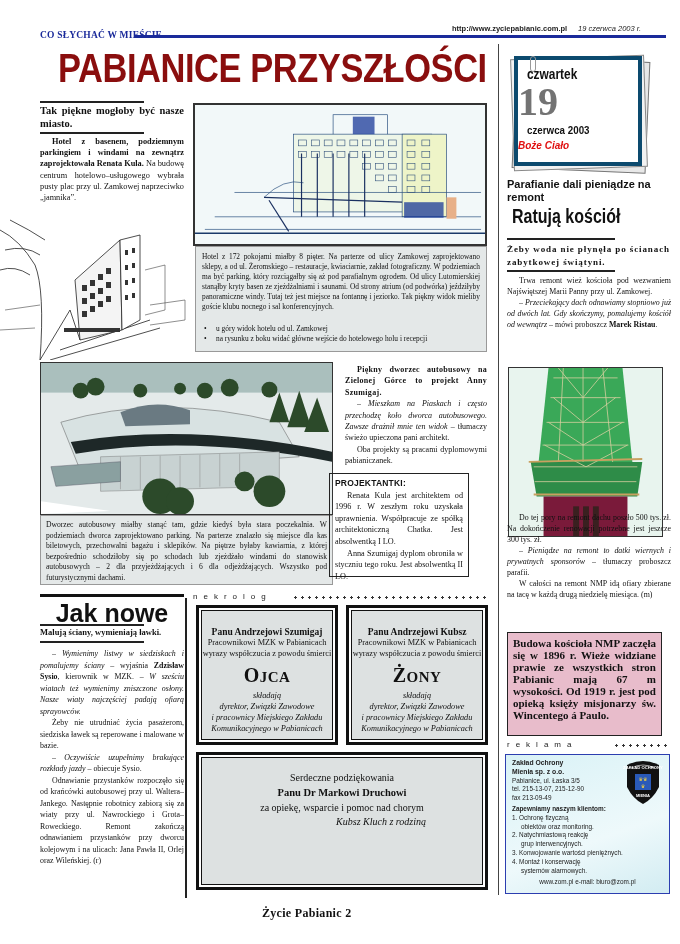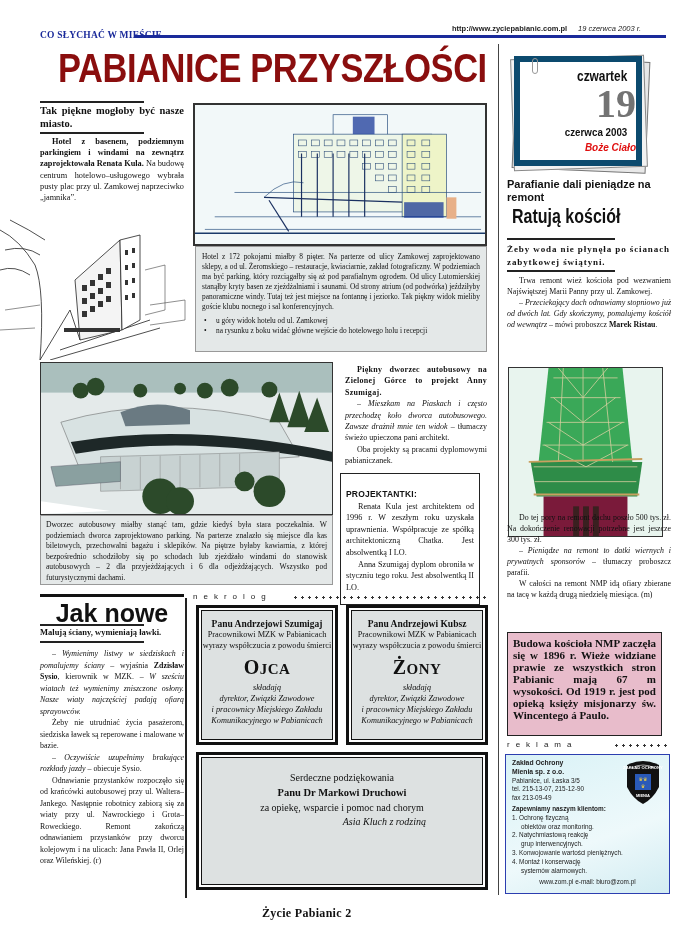--- a/index.html
+++ b/index.html
@@ -15,73 +15,73 @@
   #main-title { left: 58px; top: 45px; font-family: "Liberation Sans", sans-serif; font-weight: bold; font-size: 41px; color: #8a0e0e; letter-spacing: -0.5px; transform: scaleX(0.84); transform-origin: left top; white-space: nowrap; }
 
   
   #col-rule { left: 498px; top: 44px; width: 1px; height: 410px; background: #444; }
   #col-rule2 { left: 498px; top: 360px; width: 1px; height: 535px; background: #444; }
 
   
   #calendar { left: 510px; top: 53px; width: 140px; height: 120px; }
   .cal-back { position: absolute; left: 4px; top: 6px; width: 134px; height: 112px; background: #e8e8e8; border: 1px solid #777; transform: rotate(2.5deg); }
   .cal-back2 { position: absolute; left: 2px; top: 4px; width: 134px; height: 112px; background: #f2f2f2; border: 1px solid #888; transform: rotate(-2deg); }
-  .cal-front { position: absolute; left: 4px; top: 3px; width: 128px; height: 110px; background: #fff; border: 6px solid #0c4a6e; text-align: right; }
+  .cal-front { position: absolute; left: 4px; top: 3px; width: 128px; height: 110px; background: #fff; border: 4px solid #0c4a6e; text-align: left; }
   .cal-clip { position: absolute; left: 12px; top: -4px; width: 6px; height: 16px; border: 1.5px solid #999; border-radius: 3px; background: transparent; }
   #cal-weekday { margin-top: 6px; font-family: "Liberation Sans", sans-serif; font-weight: bold; font-size: 14px; color: #111; transform: scaleX(0.85); }
   #cal-day { font-family: "Liberation Serif", serif; font-weight: bold; font-size: 40px; color: #737373; line-height: 40px; }
   #cal-month { font-family: "Liberation Sans", sans-serif; font-weight: bold; font-size: 11.5px; color: #111; transform: scaleX(0.85); margin-top: 2px; }
   #cal-holiday { font-family: "Liberation Sans", sans-serif; font-weight: bold; font-style: italic; font-size: 10px; color: #e01010; margin-top: 4px; }
 
   
   .rule-short { position: absolute; height: 1.5px; background: #222; }
   #intro-head { left: 40px; top: 104px; width: 144px; font-size: 10.5px; font-weight: bold; line-height: 13px; text-align: justify; }
   #intro-body { left: 40px; top: 136px; width: 144px; font-size: 8.3px; line-height: 11.2px; text-align: justify; }
   #intro-body b { font-weight: bold; }
 
   
   #sketch { left: 0px; top: 210px; width: 190px; height: 150px; }
 
   
   #hotel-image { left: 193px; top: 103px; width: 294px; height: 143px; border: 2px solid #333; background: linear-gradient(180deg,#f4fafa 0%,#e6f2f4 100%); overflow: hidden; }
   #hotel-caption { left: 195px; top: 246px; width: 292px; height: 106px; background: #e4e8e8; border: 1px solid #999; padding: 5px 6px; font-size: 7.4px; line-height: 10px; text-align: justify; }
-  #hotel-caption ul { list-style: none; margin-top: 4px; }
+  #hotel-caption ul { list-style: none; margin-top: 12px; }
   #hotel-caption li { position: relative; padding-left: 14px; text-align: left; }
   #hotel-caption li::before { content: "•"; position: absolute; left: 2px; }
 
   
   #bus-image { left: 40px; top: 362px; width: 293px; height: 153px; border: 1px solid #333; overflow: hidden; background: linear-gradient(180deg,#9fb7b5 0%,#c9d8d6 45%,#e9eeee 100%); }
   #bus-caption { left: 40px; top: 515px; width: 293px; height: 70px; background: #e4e8e8; border: 1px solid #999; padding: 4px 5px; font-size: 7.6px; line-height: 10.6px; text-align: justify; }
 
   
   #bus-text { left: 345px; top: 364px; width: 142px; font-size: 8px; line-height: 11.4px; text-align: justify; }
   #bus-text .lead { font-weight: bold; letter-spacing: 0.3px; }
   #bus-text .ind { text-indent: 12px; }
   #bus-text i { font-style: italic; }
 
   
-  #projektantki { left: 340px; top: 473px; width: 140px; height: 132px; border: 1.5px solid #222; padding: 15px 5px; font-size: 8.2px; line-height: 11.6px; text-align: justify; }
+  #projektantki { left: 329px; top: 473px; width: 140px; height: 104px; border: 1.5px solid #222; padding: 4px 5px; font-size: 8.2px; line-height: 11.6px; text-align: justify; }
   #proj-title { font-family: "Liberation Sans", sans-serif; font-weight: bold; font-size: 8.5px; letter-spacing: 0.2px; }
   #projektantki .ind { text-indent: 12px; }
 
   
   #jaknowe-rule { left: 40px; top: 594px; width: 144px; height: 3px; background: #111; }
   #jaknowe-title { left: 40px; top: 599px; width: 144px; text-align: center; font-family: "Liberation Sans", sans-serif; font-weight: bold; font-size: 25px; }
   #jaknowe-sub { left: 40px; top: 627px; width: 144px; font-size: 8.5px; font-weight: bold; }
   #jaknowe-body { left: 40px; top: 648px; width: 144px; font-size: 7.9px; line-height: 11.5px; text-align: justify; }
   #jaknowe-body p { text-indent: 12px; }
   #jaknowe-body i { font-style: italic; }
   #jaknowe-body b { font-weight: bold; }
   #jaknowe-vrule { left: 185px; top: 598px; width: 2px; height: 300px; background: #222; }
 
   
   #nekrolog-label { left: 193px; top: 592px; font-family: "Liberation Sans", sans-serif; font-size: 8px; letter-spacing: 6px; color: #222; }
   #nekrolog-dots { left: 292px; top: 596px; width: 196px; height: 3px; background-image: radial-gradient(circle, #333 1px, transparent 1.4px); background-size: 7px 3px; }
   .obit { position: absolute; border: 3px solid #111; background: #fff; padding: 2px; }
-  .obit-inner { width: 100%; height: 100%; border: 1px solid #111; background: #dde1e1; text-align: center; padding-top: 8px; }
+  .obit-inner { width: 100%; height: 100%; border: 1px solid #111; background: #dde1e1; text-align: center; padding-top: 16px; }
   .obit .o-name { font-weight: bold; font-size: 9.5px; }
   .obit .o-role { font-size: 8.3px; line-height: 11px; }
   .obit .o-big { font-weight: bold; font-size: 20px; line-height: 26px; margin-top: 3px; letter-spacing: 0.5px; }
   .obit .o-big small { font-size: 15px; }
   .obit .o-sign { font-style: italic; font-size: 8.3px; line-height: 11px; }
   #obit1 { left: 196px; top: 605px; width: 142px; height: 140px; }
   #obit2 { left: 346px; top: 605px; width: 142px; height: 140px; }
   #thanks { left: 196px; top: 752px; width: 292px; height: 138px; }
   #thanks .obit-inner { padding-top: 12px; }
   #thanks .t-line { font-size: 10px; line-height: 15px; }
@@ -338,21 +338,21 @@
     <div class="o-sign">i pracownicy Miejskiego Zakładu</div>
     <div class="o-sign">Komunikacyjnego w Pabianicach</div>
   </div>
 </div>
 
 <div class="obit" id="thanks">
   <div class="obit-inner">
     <div class="t-line">Serdeczne podziękowania</div>
     <div class="t-bold">Panu Dr Markowi Druchowi</div>
     <div class="t-line">za opiekę, wsparcie i pomoc nad chorym</div>
-    <div class="t-sign s2">Asia Kluch z rodziną</div>
+    <div class="t-sign s2">Kubsz Kluch z rodziną</div>
   </div>
 </div>
 
 <div class="abs" id="footer">Życie Pabianic 2</div>
 
 <div class="abs" id="church-kicker">Parafianie dali pieniądze na remont</div>
 <div class="abs" id="church-title">Ratują kościół</div>
 <div class="rule-short" style="left:507px;top:238px;width:108px;"></div>
 <div class="abs" id="church-sub">Żeby woda nie płynęła po ścianach zabytkowej świątyni.</div>
 <div class="rule-short" style="left:507px;top:270px;width:108px;"></div>

